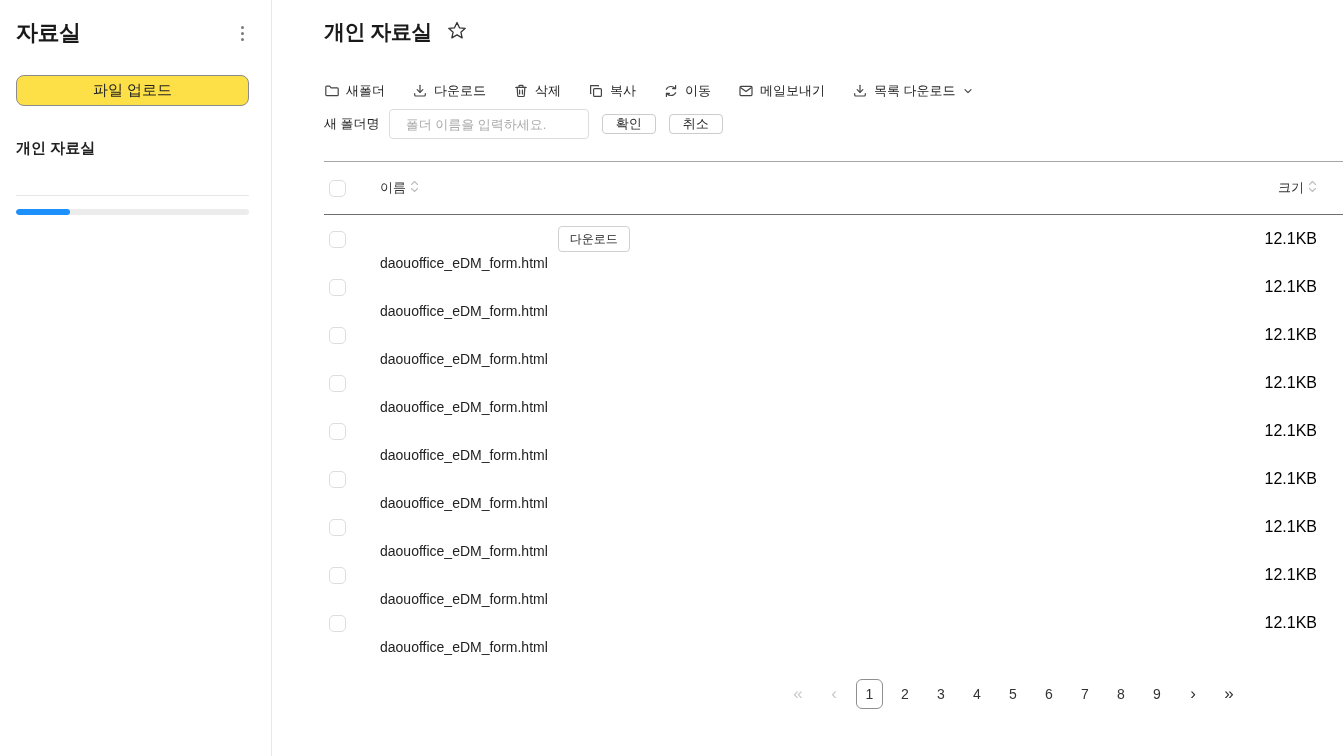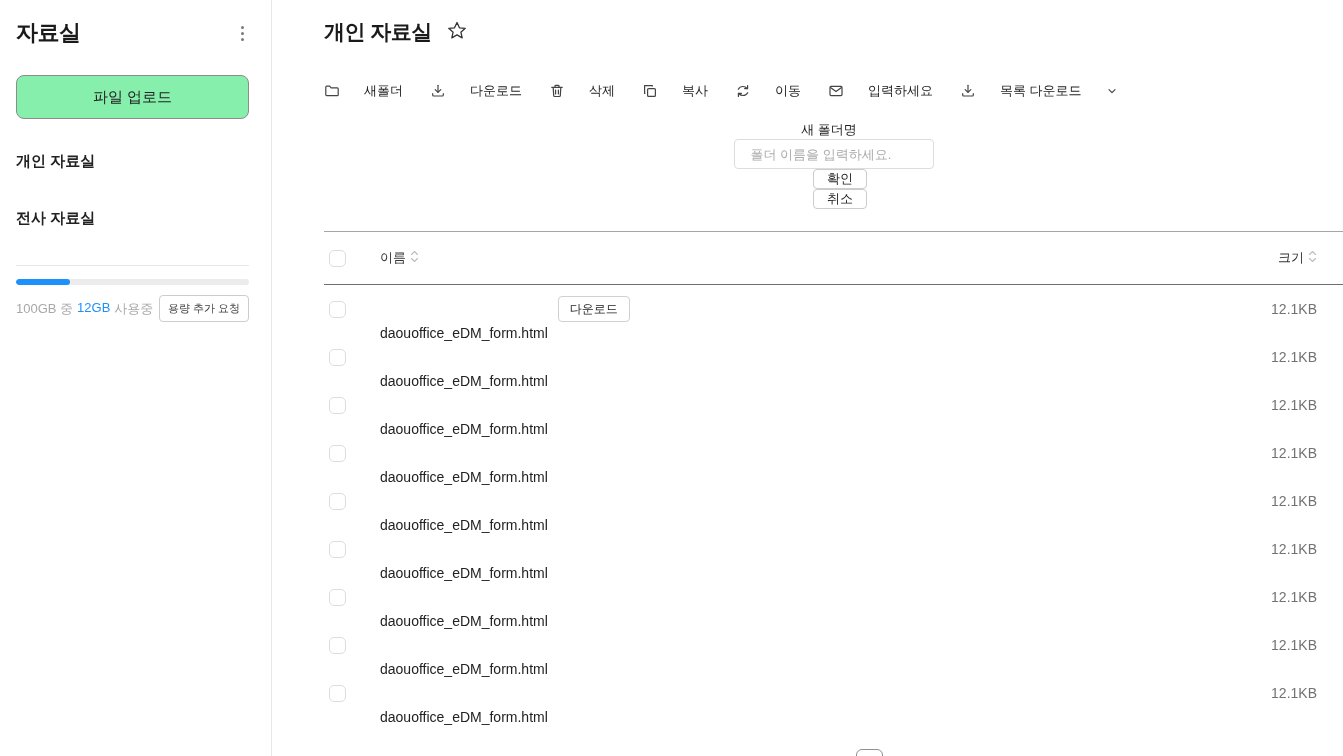--- a/index.html
+++ b/index.html
@@ -17,22 +17,22 @@
   .sidebar {
     width: 272px; min-width: 272px; height: 100%;
     border-right: 1px solid #e7e7e7;
     padding: 18px 22px 0 16px;
   }
   .sb-head { display: flex; justify-content: space-between; align-items: center; }
   .sb-title { font-size: 22px; font-weight: bold; color: #1a1a1a; letter-spacing: -0.5px; }
   .kebab { display: flex; flex-direction: column; gap: 3px; padding: 5px; cursor: pointer; }
   .kebab i { width: 3px; height: 3px; border-radius: 50%; background: #7a7a7a; }
   .upload-btn {
-    margin-top: 27px; width: 100%; height: 44px;
-    background: #86efac; border: 1px solid #8c8c8c; border-radius: 8px;
+    margin-top: 27px; width: 100%; height: 31px;
+    background: #fde047; border: 1px solid #8c8c8c; border-radius: 8px;
     font-size: 15px; color: #222;
   }
   .sb-nav { margin-top: 14px; }
   .sb-item { padding: 19px 0; font-size: 15px; font-weight: bold; color: #222; cursor: pointer; }
   .sb-divider { border: none; border-top: 1px solid #e7e7e7; margin-top: 18px; }
   .storage-label { margin-top: 26px; font-size: 13px; color: #4a4a4a; }
   .progress { margin-top: 13px; height: 6px; background: #ececec; border-radius: 3px; overflow: hidden; }
   .progress-fill { height: 100%; background: #1c90fb; border-radius: 3px; width: 0; }
   .usage-row { margin-top: 10px; display: flex; justify-content: space-between; align-items: center; }
   .usage-text { font-size: 13px; color: #a8a8a8; display: flex; gap: 4px; white-space: nowrap; }
@@ -42,24 +42,24 @@
     border: 1px solid #ccc; border-radius: 4px; padding: 5px 8px; white-space: nowrap;
   }
 
   
   .main { flex: 1; padding: 18px 0 0 52px; min-width: 0; }
   .title-row { display: flex; align-items: center; gap: 15px; }
   .page-title { font-size: 21px; font-weight: bold; color: #1a1a1a; letter-spacing: -0.5px; }
   .star-btn { background: none; border: none; padding: 0; display: flex; align-items: center; }
 
   .toolbar { margin-top: 36px; display: flex; align-items: center; gap: 27px; }
-  .tb-item { display: flex; align-items: center; gap: 24px; font-size: 13px; color: #222; cursor: pointer; white-space: nowrap; }
+  .tb-item { display: flex; align-items: center; gap: 6px; font-size: 13px; color: #222; cursor: pointer; white-space: nowrap; }
   .tb-item svg { display: block; }
 
-  .newfolder-row { margin-top: 21px; display: flex; align-items: center; flex-direction: column; }
+  .newfolder-row { margin-top: 9px; display: flex; align-items: center; }
   .nf-label { font-size: 13px; color: #222; margin-right: 9px; white-space: nowrap; }
   .nf-input {
     width: 200px; height: 30px; border: 1px solid #ddd; border-radius: 4px;
     padding: 0 16px; font-size: 13px; color: #222; outline: none;
     font-family: "Liberation Sans", sans-serif;
   }
   .nf-input::placeholder { color: #aaa; }
   .nf-btn {
     margin-left: 13px; height: 20px; padding: 0 13px; font-size: 13px; color: #222;
     background: #fff; border: 1px solid #ccc; border-radius: 4px;
@@ -75,21 +75,21 @@
   .checkbox {
     width: 17px; height: 17px; border: 1px solid #ddd; border-radius: 5px;
     background: #fff; display: inline-block; cursor: pointer;
   }
   .col-name { flex: 1; display: flex; align-items: center; min-width: 0; }
   .col-size { width: 140px; display: flex; align-items: flex-start; justify-content: flex-end; padding-right: 26px; }
   .th-label { font-size: 13px; color: #333; display: flex; align-items: center; gap: 4px; cursor: pointer; }
   .sort-icon { display: block; }
   .trow { display: flex; align-items: center; height: 48px; }
   .fname { font-size: 14px; color: #222; cursor: pointer; white-space: nowrap; margin-top: 48px; }
-  .fsize { font-size: 14px; color: #737373; }
+  .fsize { font-size: 16px; color: #000000; }
   .row-action {
     margin-left: 10px; height: 26px; padding: 0 11px; font-size: 12px; color: #222;
     background: #fff; border: 1px solid #d0d0d0; border-radius: 4px; white-space: nowrap;
   }
 
   
   .pagination {
     margin-top: 32px; display: flex; justify-content: center; align-items: center; gap: 8px;
     transform: translateX(180px);
   }
@@ -111,35 +111,26 @@
         <i></i>
         <i></i>
         <i></i>
       </div>
   </div>
 
   <button class="upload-btn">파일 업로드</button>
 
   <nav class="sb-nav">
     <div class="sb-item">개인 자료실</div>
-    <div class="sb-item">전사 자료실</div>
   </nav>
 
   <hr class="sb-divider">
 
   <div class="progress">
     <div class="progress-fill" style="width: 23%;"></div>
-  </div>
-  <div class="usage-row">
-    <div class="usage-text">
-      <span>100GB 중</span>
-      <span class="used">12GB</span>
-      <span>사용중</span>
-    </div>
-    <button class="request-btn">용량 추가 요청</button>
   </div>
 </aside>
 
 <main class="main">
   <div class="title-row">
     <h1 class="page-title">개인 자료실</h1>
     <button class="star-btn">
       <span>
         <svg width="20" height="20" viewBox="0 0 20 20" fill="none" stroke="#333" stroke-width="1.3" stroke-linejoin="round">
           <path d="M10 1.5l2.47 5.29 5.8.52-4.38 3.85 1.28 5.68L10 13.9l-5.17 2.94 1.28-5.68L1.73 7.31l5.8-.52z"></path>
@@ -199,21 +190,21 @@
       </span>
       <span>이동</span>
     </div>
     <div class="tb-item">
       <span>
         <svg width="16" height="16" viewBox="0 0 16 16" fill="none" stroke="#444" stroke-width="1.2" stroke-linejoin="round">
           <rect x="2" y="3.4" width="12" height="9.2" rx="1"></rect>
             <path d="M2.5 4.4L8 8.6l5.5-4.2"></path>
         </svg>
       </span>
-      <span>입력하세요</span>
+      <span>메일보내기</span>
     </div>
     <div class="tb-item">
       <span>
         <svg width="16" height="16" viewBox="0 0 16 16" fill="none" stroke="#444" stroke-width="1.2" stroke-linecap="round" stroke-linejoin="round">
           <path d="M8 2.3v6.8"></path>
             <path d="M5.2 6.6L8 9.4l2.8-2.8"></path>
             <path d="M2.7 10.7v1.4c0 .5.4.9.9.9h8.8c.5 0 .9-.4.9-.9v-1.4"></path>
         </svg>
       </span>
       <span>목록 다운로드</span>

